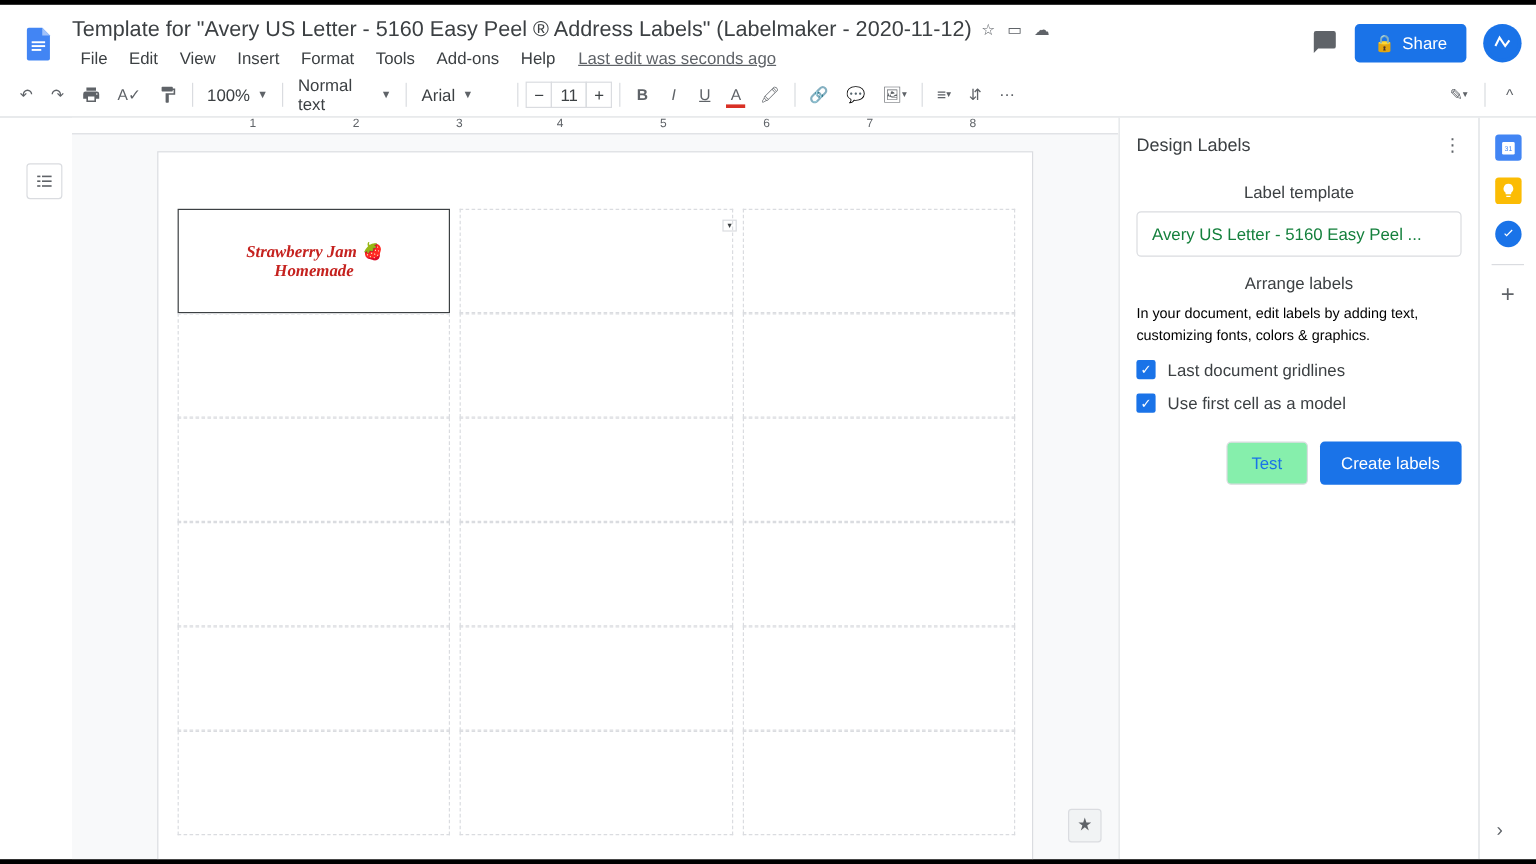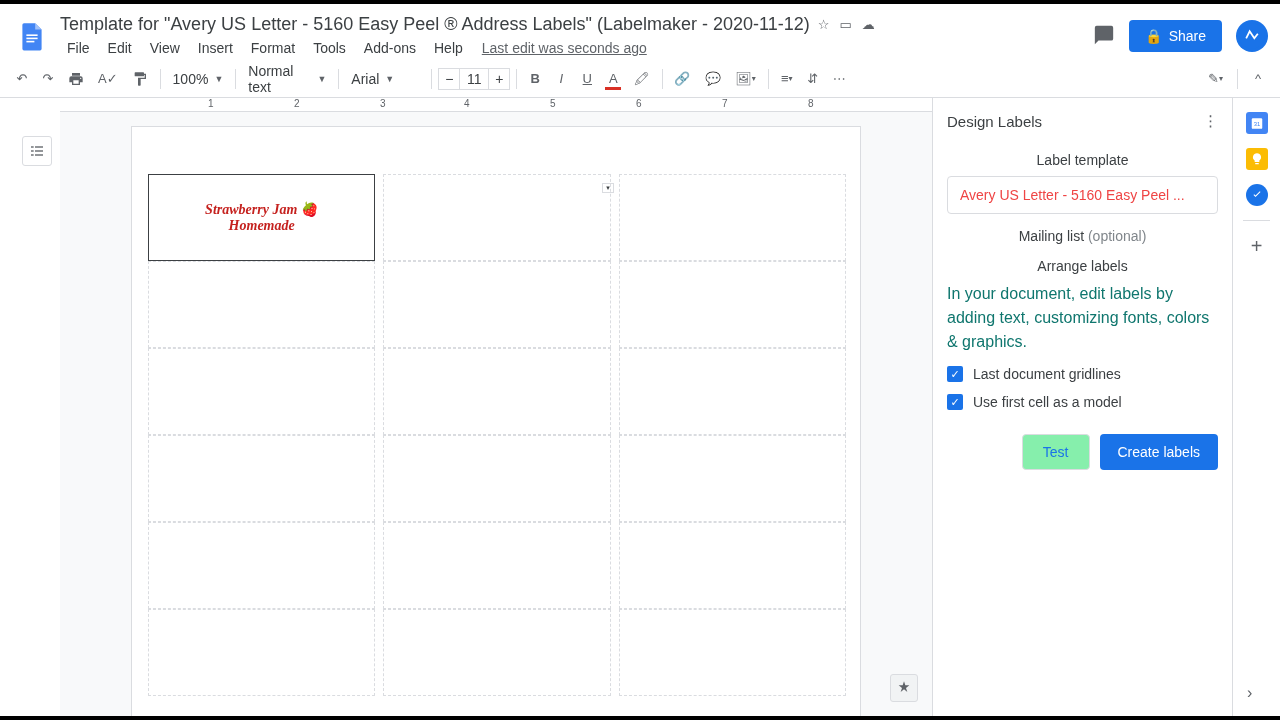--- a/index.html
+++ b/index.html
@@ -33,39 +33,39 @@
 .text-color { position: relative; }
 .text-color-bar { position: absolute; bottom: 1px; left: 4px; right: 4px; height: 3px; background: #d93025; }
 .main-area { flex: 1; display: flex; overflow: hidden; }
 .left-gutter { width: 60px; position: relative; }
 .outline-btn { position: absolute; top: 38px; left: 22px; width: 30px; height: 30px; border: 1px solid #dadce0; border-radius: 3px; display: flex; align-items: center; justify-content: center; cursor: pointer; background: #fff; }
 .doc-area { flex: 1; position: relative; overflow: hidden; background: #f8f9fa; }
 .ruler { height: 14px; background: #fff; border-bottom: 1px solid #dadce0; position: relative; font-size: 10px; color: #5f6368; }
 .ruler-num { position: absolute; top: 0; }
 .page { background: #fff; width: 730px; margin: 14px auto 0; min-height: 800px; position: relative; border: 1px solid #dadce0; }
 .label-grid { position: absolute; top: 47px; left: 16px; right: 14px; }
-.label-row { display: flex; gap: 8px; margin-bottom: 0; }
+.label-row { display: flex; gap: 8px; margin-bottom: 0; justify-content: flex-end; }
 .label-cell { flex: 1; height: 87px; border: 1px dashed #dadce0; }
 .label-cell.active { border: 1px solid #3c4043; display: flex; flex-direction: column; align-items: center; justify-content: center; }
 .label-text-1 { font-family: cursive; font-weight: bold; font-style: italic; color: #c5221f; font-size: 14px; }
 .label-text-2 { font-family: cursive; font-weight: bold; font-style: italic; color: #c5221f; font-size: 14px; }
 .cell-menu { position: absolute; top: 56px; left: 470px; width: 12px; height: 10px; border: 1px solid #dadce0; background: #fff; cursor: pointer; display: flex; align-items: center; justify-content: center; }
 .explore-btn { position: absolute; bottom: 14px; right: 14px; width: 28px; height: 28px; background: #f1f3f4; border: 1px solid #dadce0; border-radius: 3px; display: flex; align-items: center; justify-content: center; cursor: pointer; }
 .sidebar { width: 300px; border-left: 1px solid #dadce0; display: flex; flex-direction: column; background: #fff; }
 .sidebar-header { background: #5f6368; color: #fff; padding: 10px 14px; display: flex; justify-content: space-between; align-items: center; font-size: 14px; }
 .sidebar-close { cursor: pointer; font-size: 18px; }
 .sidebar-section-title { padding: 14px 14px 8px; font-size: 15px; color: #3c4043; display: flex; justify-content: space-between; align-items: center; }
 .sidebar-more { cursor: pointer; color: #5f6368; }
 .sidebar-body { padding: 0 14px; }
 .field-label { font-size: 14px; color: #3c4043; margin-top: 14px; margin-bottom: 8px; font-weight: 500; text-align: center; }
 .optional { color: #80868b; font-weight: normal; }
-.select-box { border: 1px solid #dadce0; border-radius: 4px; padding: 10px 12px; font-size: 14px; color: #ef4444; cursor: pointer; white-space: nowrap; overflow: hidden; text-overflow: ellipsis; display: flex; align-items: center; gap: 8px; }
+.select-box { border: 1px solid #dadce0; border-radius: 4px; padding: 10px 12px; font-size: 14px; color: #15803d; cursor: pointer; white-space: nowrap; overflow: hidden; text-overflow: ellipsis; display: flex; align-items: center; gap: 8px; }
 .sheets-icon { width: 16px; height: 16px; background: #0f9d58; border-radius: 2px; display: inline-flex; align-items: center; justify-content: center; flex-shrink: 0; }
 .sheets-icon::before { content: ""; width: 8px; height: 8px; border: 1px solid #fff; }
-.help-text { font-size: 16px; color: #0f766e; margin-top: 8px; line-height: 1.5; }
+.help-text { font-size: 12px; color: #000000; margin-top: 8px; line-height: 1.5; }
 .checkbox-row { display: flex; align-items: center; gap: 10px; margin-top: 12px; font-size: 14px; }
 .checkbox { width: 16px; height: 16px; background: #1a73e8; border-radius: 2px; display: flex; align-items: center; justify-content: center; color: #fff; font-size: 11px; cursor: pointer; }
 .sidebar-buttons { display: flex; gap: 10px; justify-content: flex-end; margin-top: 24px; }
 .btn-secondary { border: 1px solid #dadce0; background: #86efac; color: #1a73e8; padding: 9px 20px; border-radius: 4px; cursor: pointer; font-size: 14px; font-weight: 400; }
 .btn-primary { background: #1a73e8; color: #fff; border: none; padding: 9px 18px; border-radius: 4px; cursor: pointer; font-size: 14px; font-weight: 500; }
 .right-rail { width: 48px; border-left: 1px solid #dadce0; position: relative; background: #fff; }
 .rail-icon { width: 22px; height: 22px; margin: 14px auto; border-radius: 3px; cursor: pointer; display: flex; align-items: center; justify-content: center; }
 .rail-icon.cal { background: #4285f4; }
 .rail-icon.keep { background: #fbbc04; }
 .rail-icon.tasks { background: #1a73e8; border-radius: 50%; }
@@ -260,24 +260,20 @@
     <div class="sidebar">
       <div class="sidebar-section-title">
         <span>Design Labels</span>
         <span class="sidebar-more">⋮</span>
       </div>
       <div class="sidebar-body">
         <div class="field-label">Label template</div>
         <div class="select-box">
           <span>Avery US Letter - 5160 Easy Peel ...</span>
         </div>
-        <div class="field-label">
-          <span>Mailing list</span>
-          <span class="optional">(optional)</span>
-        </div>
         <div class="field-label">Arrange labels</div>
         <div class="help-text">In your document, edit labels by adding text, customizing fonts, colors &amp; graphics.</div>
         <div class="checkbox-row">
           <span class="checkbox">✓</span>
           <span>Last document gridlines</span>
         </div>
         <div class="checkbox-row">
           <span class="checkbox">✓</span>
           <span>Use first cell as a model</span>
         </div>

